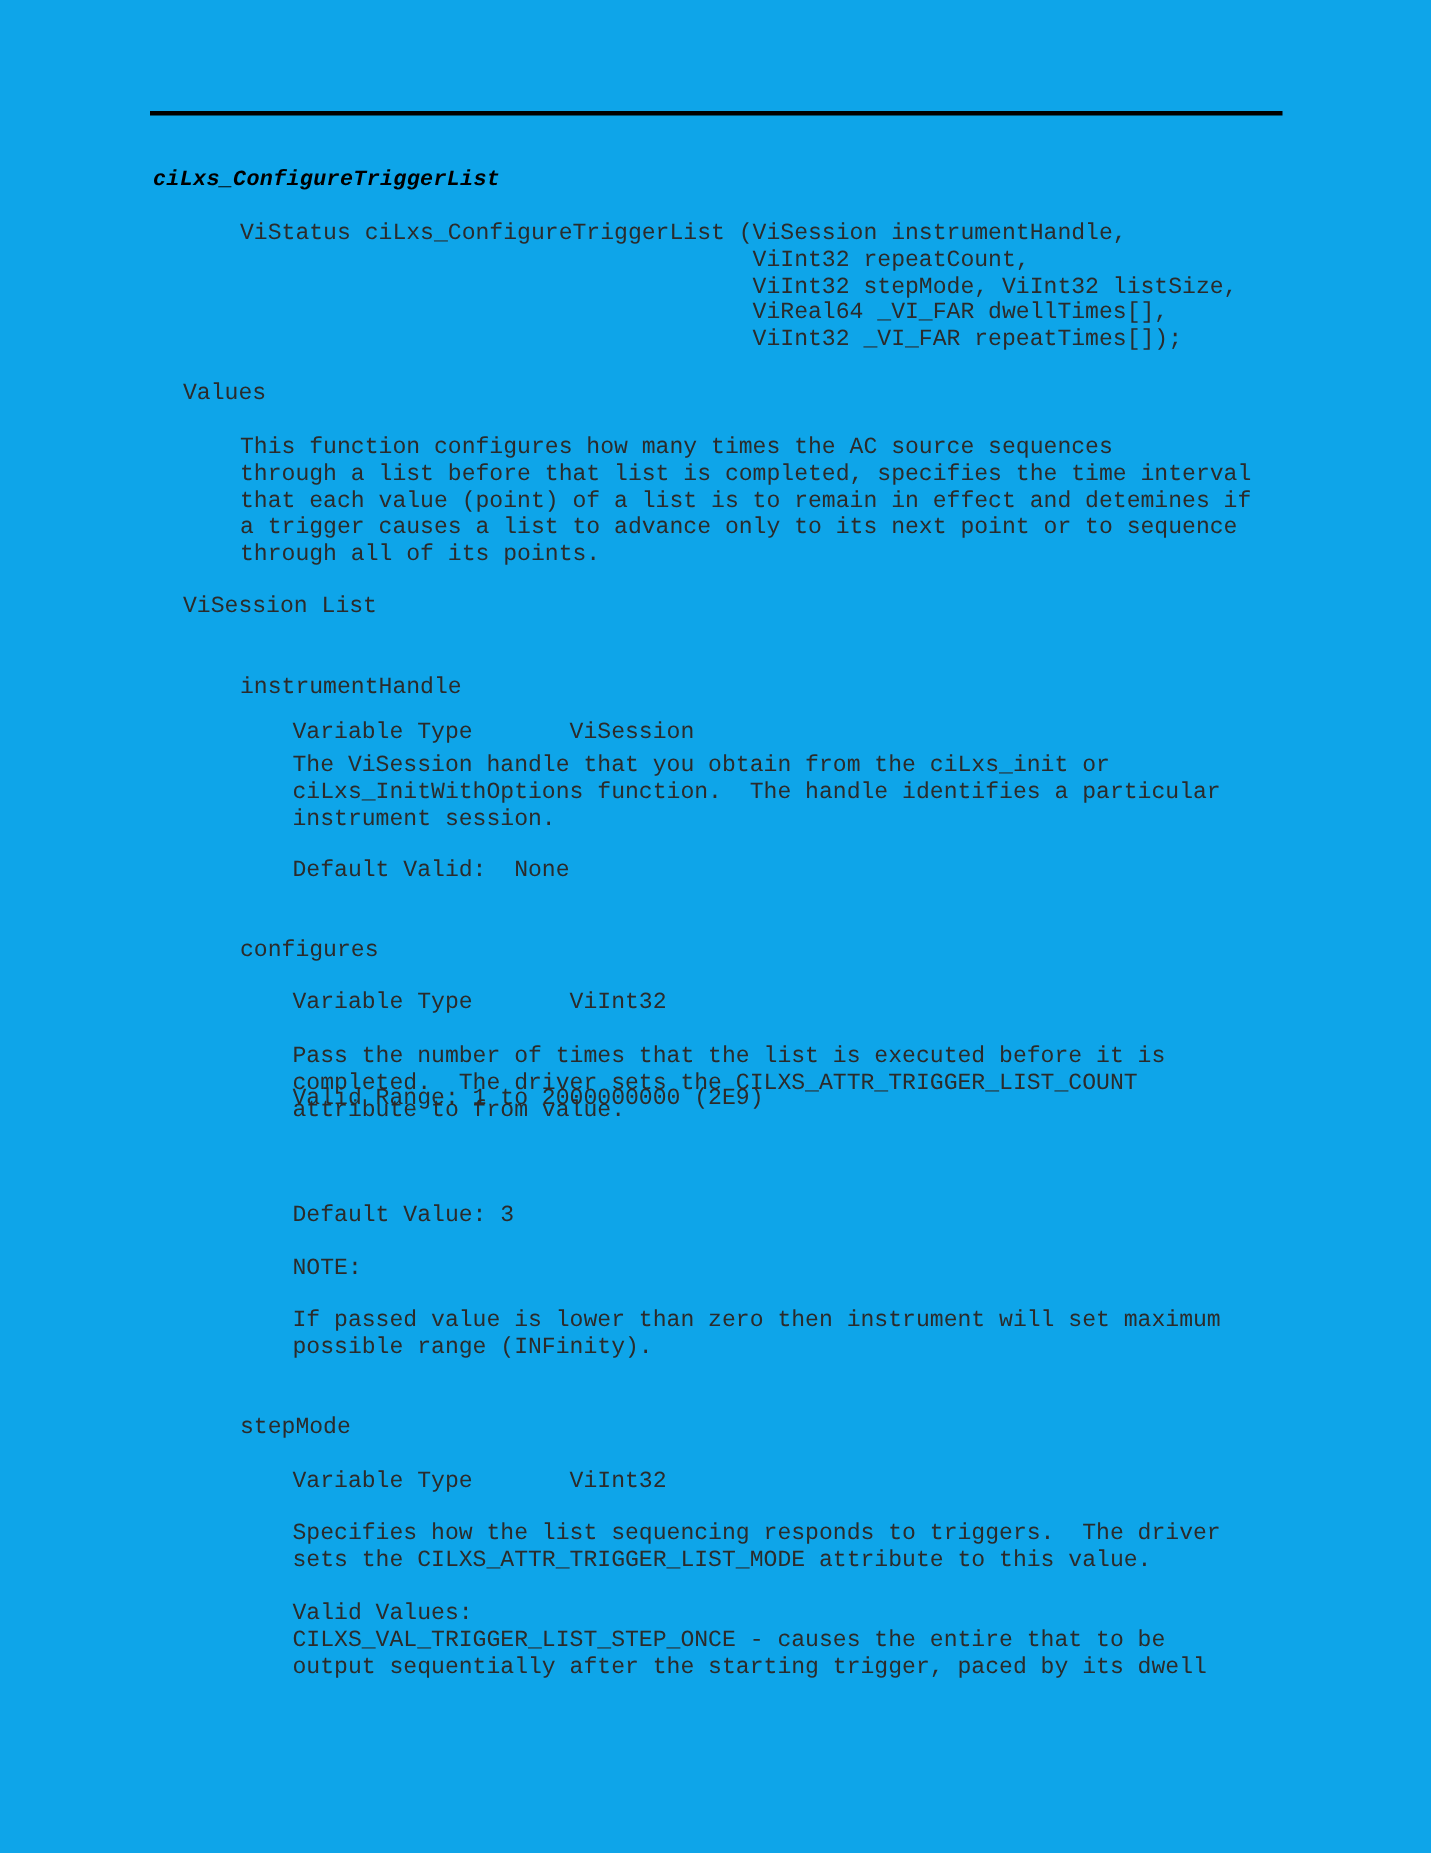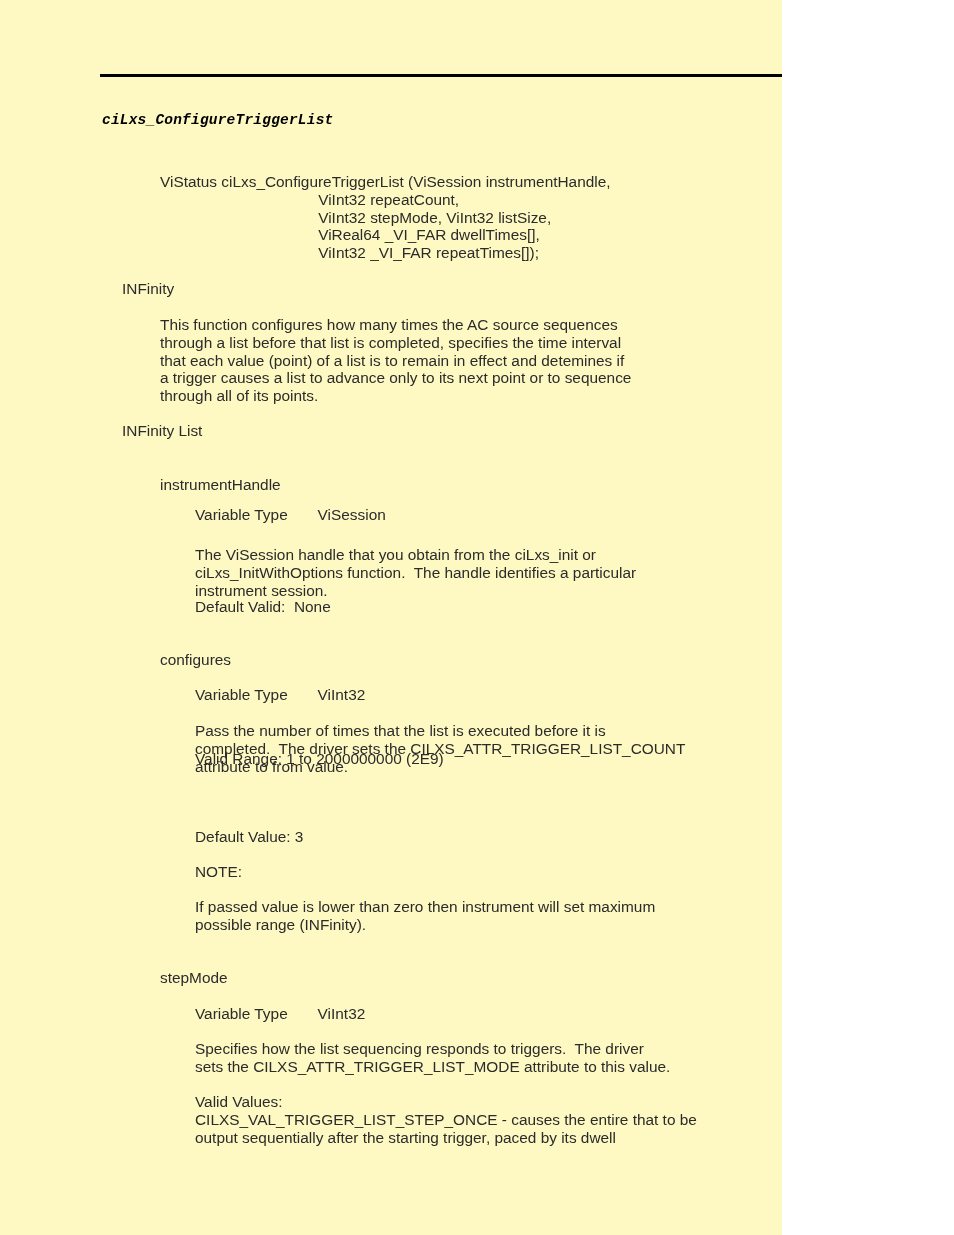--- a/index.html
+++ b/index.html
@@ -2,23 +2,23 @@
 <html><head>
 <meta charset="utf-8">
 <style>
   html, body {
     margin: 0;
     padding: 0;
     background: #ffffff;
   }
   .page {
     position: relative;
-    width: 782px;
+    width: 954px;
     height: 1235px;
-    background: #fef9c3;
+    background: #0ea5e9;
     overflow: hidden;
     font-family: "Liberation Mono", "DejaVu Sans Mono", monospace;
     color: #2b2b2b;
   }
   .header-rule {
     position: absolute;
     left: 100px;
     top: 74px;
     width: 755px;
     height: 3px;
@@ -41,36 +41,35 @@
     letter-spacing: 0.2px;
     color: #000000;
     white-space: pre;
   }
   .block {
     position: absolute;
     white-space: pre;
     font-size: 15.4px;
     line-height: 17.8px;
     color: #2b2b2b;
-    font-family: Liberation Sans, sans-serif;
-    margin-top: 26px;
+    font-family: Liberation Mono, monospace;
   }
   
   .ind-h1 { left: 122px; }   
   .ind-h2 { left: 160px; }   
   .ind-h3 { left: 195px; }   
 
   .signature { left: 160px; top: 147px; }
   .purpose-head { top: 254px; }
   .purpose-body { top: 290px; }
   .paramlist-head { top: 396px; }
 
   .p1-name { top: 450px; }
   .p1-vartype { top: 480px; }
-  .p1-desc { top: 520px; }
+  .p1-desc { top: 502px; }
   .p1-default { top: 572px; }
 
   .p2-name { top: 625px; }
   .p2-vartype { top: 660px; }
   .p2-desc { top: 696px; }
   .p2-range { top: 724px; }
   .p2-default { top: 802px; }
   .p2-note-head { top: 837px; }
   .p2-note-body { top: 872px; }
 
@@ -89,29 +88,29 @@
   <div class="content">
 
     <div class="fn-title">ciLxs_ConfigureTriggerList</div>
 
     <div class="block signature">ViStatus ciLxs_ConfigureTriggerList (ViSession instrumentHandle,
                                      ViInt32 repeatCount,
                                      ViInt32 stepMode, ViInt32 listSize,
                                      ViReal64 _VI_FAR dwellTimes[],
                                      ViInt32 _VI_FAR repeatTimes[]);</div>
 
-    <div class="block ind-h1 purpose-head">INFinity</div>
+    <div class="block ind-h1 purpose-head">Values</div>
 
     <div class="block ind-h2 purpose-body">This function configures how many times the AC source sequences
 through a list before that list is completed, specifies the time interval
 that each value (point) of a list is to remain in effect and detemines if
 a trigger causes a list to advance only to its next point or to sequence
 through all of its points.</div>
 
-    <div class="block ind-h1 paramlist-head">INFinity List</div>
+    <div class="block ind-h1 paramlist-head">ViSession List</div>
 
     <div class="block ind-h2 p1-name">instrumentHandle</div>
 
     <div class="block ind-h3 p1-vartype">Variable Type       ViSession</div>
 
     <div class="block ind-h3 p1-desc">The ViSession handle that you obtain from the ciLxs_init or
 ciLxs_InitWithOptions function.  The handle identifies a particular
 instrument session.</div>
 
     <div class="block ind-h3 p1-default">Default Valid:  None</div>

